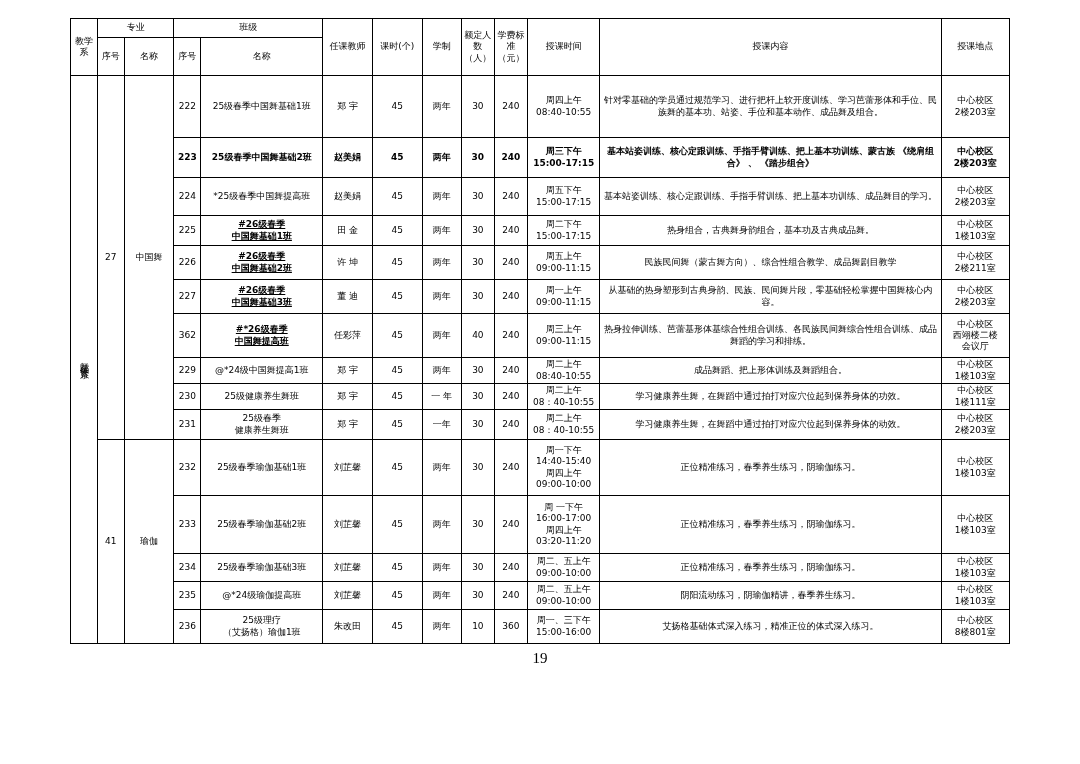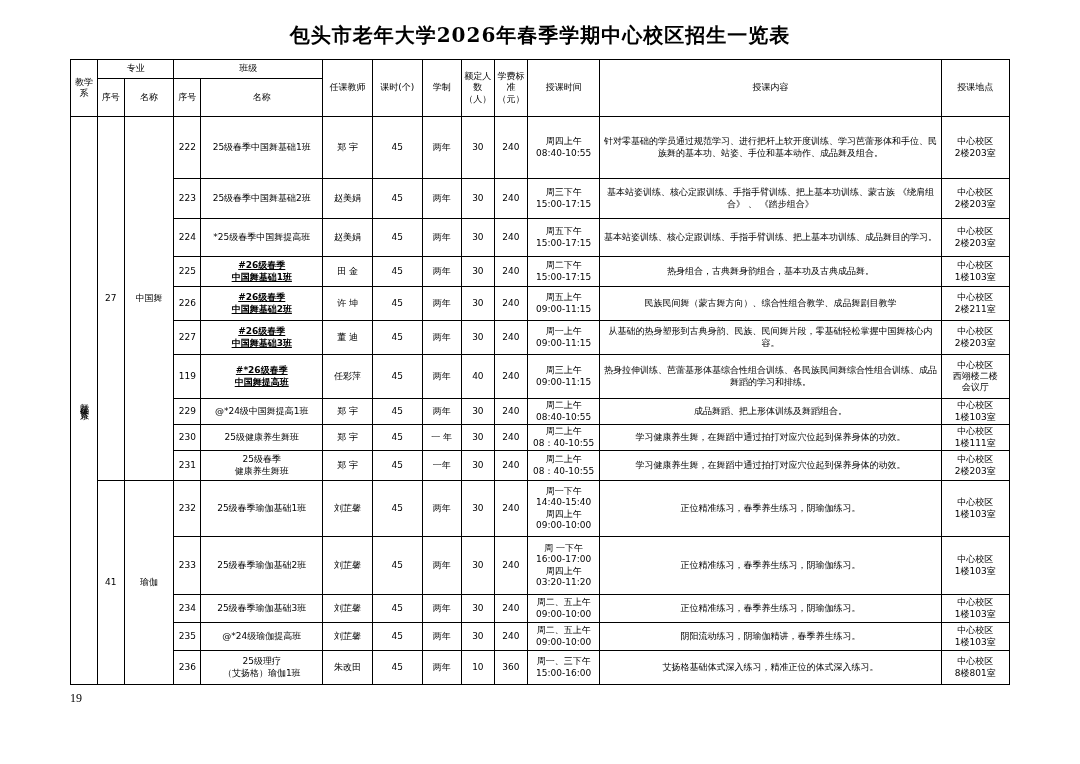--- a/index.html
+++ b/index.html
@@ -55,32 +55,32 @@
     margin:0 auto;
     line-height:1;
   }
   td.major{font-size:10px;}
   td.cls-name{text-align:center;}
   td.content{text-align:left;padding-left:3px;font-size:9px;}
   td.time{font-size:8.5px;line-height:1.3;}
   td.place{font-size:8.5px;line-height:1.3;}
   td.bold{font-weight:bold;text-decoration:underline;}
   .pagenum{
-    font-size:12px;
+    text-align:center;
+    font-size:15px;
     margin-top:6px;
     font-family:"Liberation Serif",serif;
   }
   .nowrap{white-space:pre-line;}
 </style>
 </head>
 <body>
 
 <div class="page">
 
-  <div class="doc-title">包头市老年大学2026年春季学期中心校区招生一览表</div>
 
   <table class="main">
     <colgroup>
       <col style="width:26px">
       <col style="width:26px">
       <col style="width:48px">
       <col style="width:26px">
       <col style="width:118px">
       <col style="width:48px">
       <col style="width:48px">
@@ -126,21 +126,21 @@
           <td>45</td>
           <td>两年</td>
           <td>30</td>
           <td>240</td>
           <td class="time nowrap">周四上午
 08:40-10:55</td>
           <td class="content">针对零基础的学员通过规范学习、进行把杆上软开度训练、学习芭蕾形体和手位、民族舞的基本功、站姿、手位和基本动作、成品舞及组合。</td>
           <td class="place nowrap">中心校区
 2楼203室</td>
         </tr>
-        <tr style="height: 40px;">
+        <tr style="height: 40px; font-weight: bold;">
           <td>223</td>
           <td class="cls-name nowrap">25级春季中国舞基础2班</td>
           <td>赵美娟</td>
           <td>45</td>
           <td>两年</td>
           <td>30</td>
           <td>240</td>
           <td class="time nowrap">周三下午
 15:00-17:15</td>
           <td class="content">基本站姿训练、核心定跟训练、手指手臂训练、把上基本功训练、蒙古族 《绕肩组合》 、 《踏步组合》</td>
@@ -200,21 +200,21 @@
           <td>两年</td>
           <td>30</td>
           <td>240</td>
           <td class="time nowrap">周一上午
 09:00-11:15</td>
           <td class="content">从基础的热身塑形到古典身韵、民族、民间舞片段，零基础轻松掌握中国舞核心内容。</td>
           <td class="place nowrap">中心校区
 2楼203室</td>
         </tr>
         <tr style="height: 44px;">
-          <td>119</td>
+          <td>362</td>
           <td class="cls-name nowrap bold">#*26级春季
 中国舞提高班</td>
           <td>任彩萍</td>
           <td>45</td>
           <td>两年</td>
           <td>40</td>
           <td>240</td>
           <td class="time nowrap">周三上午
 09:00-11:15</td>
           <td class="content">热身拉伸训练、芭蕾基形体基综合性组合训练、各民族民间舞综合性组合训练、成品舞蹈的学习和排练。</td>

